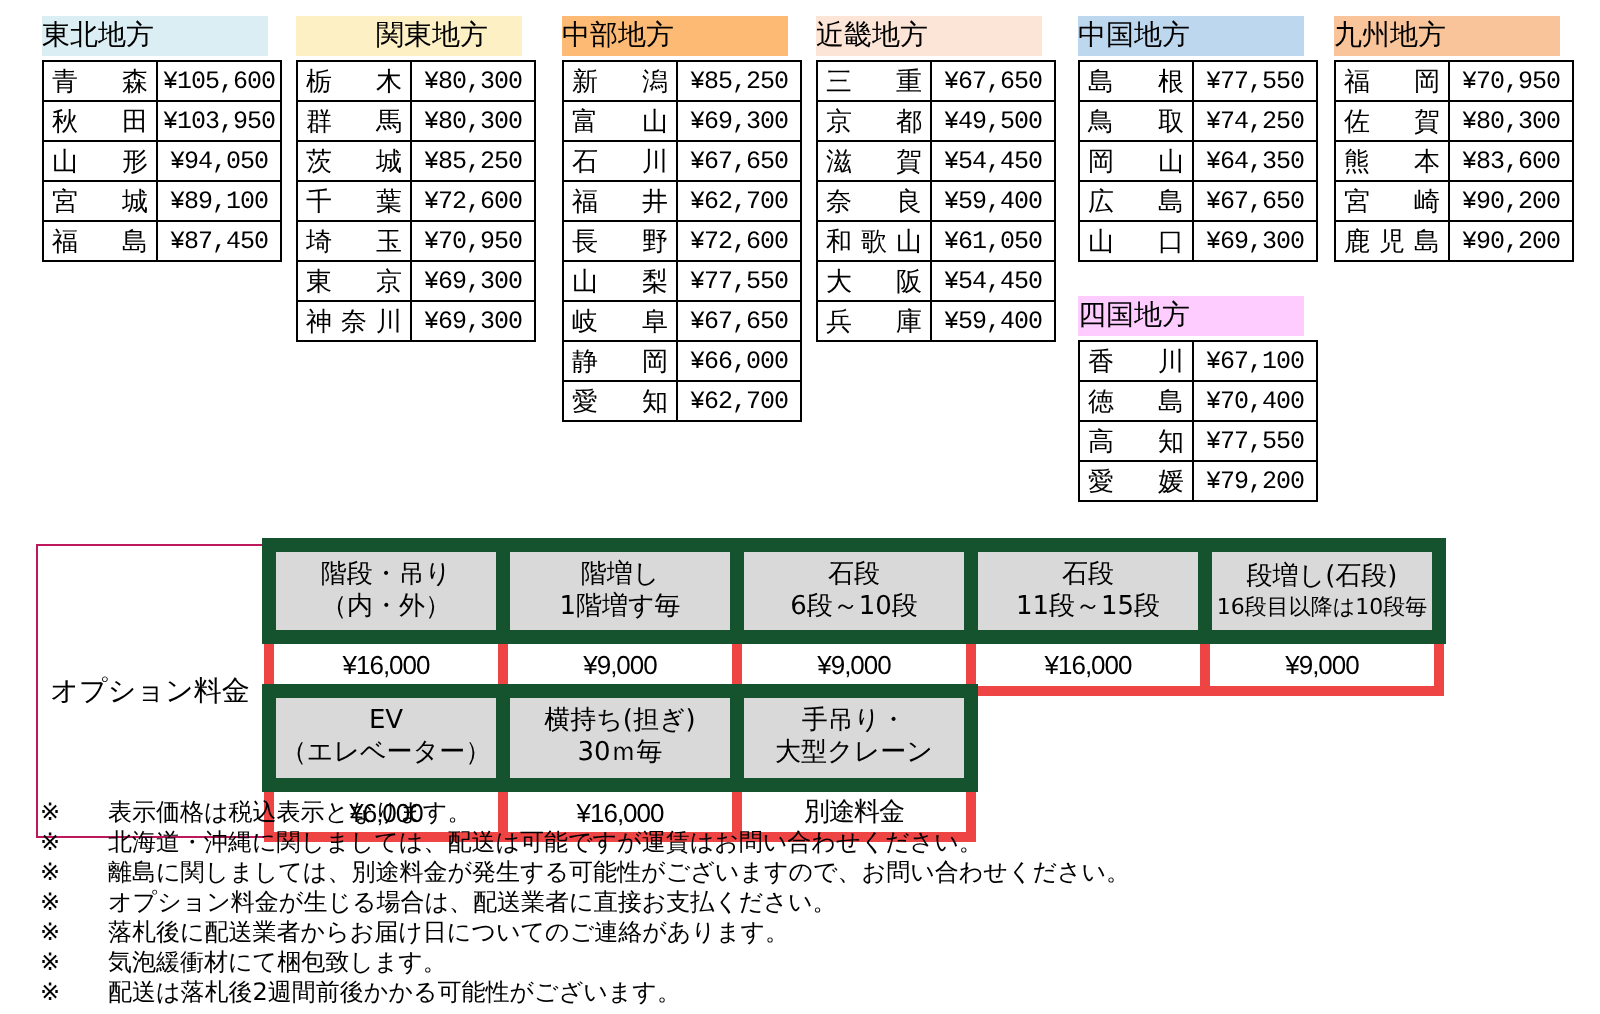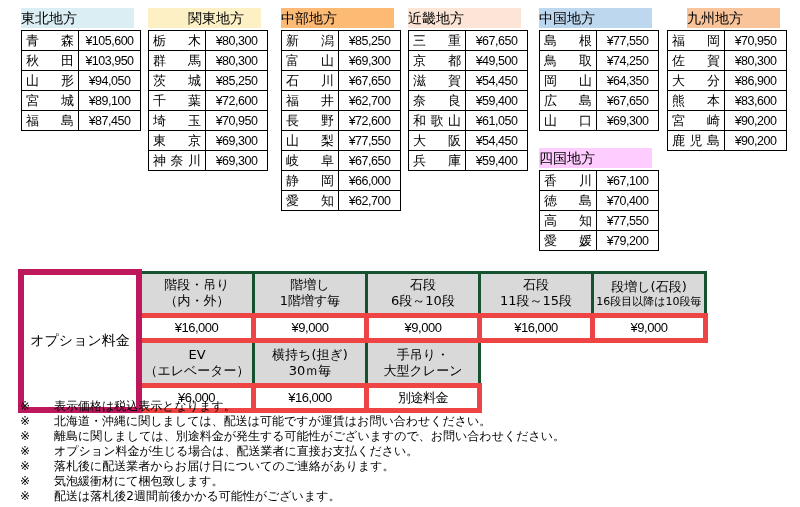--- a/index.html
+++ b/index.html
@@ -25,38 +25,38 @@
   }
   .rtable td { border: 1px solid #000; height: 19px; padding: 0; overflow: hidden; }
   .pname {
     width: 48px; font-size: 13px;
     padding: 0 4px !important;
     text-align: justify; text-align-last: justify;
   }
   .pprice {
     width: 61px; text-align: center;
     font-size: 12.5px;
-    font-family: Liberation Sans, sans-serif;
+    font-family: Liberation Mono, monospace;
     letter-spacing: -0.5px;
     margin-left: 28px;
   }
 
   
   .opt {
     position: absolute; left: 18px; top: 269px;
     border-collapse: collapse; table-layout: fixed;
   }
   .opt td { padding: 0; text-align: center; overflow: hidden; }
   .opt-label {
     width: 112px; font-size: 14px;
-    border: 6px solid #be185d;
+    border: 1px solid #be185d;
   }
   .opt-h {
     width: 110px; background: #d9d9d9;
-    border: 3px solid #14532d;
+    border: 7px solid #14532d;
     font-size: 13px; line-height: 16px; height: 39px;
   }
   .opt-h2 { height: 40px; }
   .opt-v {
     border: 5px solid #ef4444; height: 20px; font-size: 13px;
     font-family: Liberation Sans, sans-serif;
     letter-spacing: -0.5px;
   }
   .opt-h-small { font-size: 11px; line-height: 13px; text-align: center; }
   .blank { border: none; background: #fff; }
@@ -293,37 +293,33 @@
 
         <tr>
           <td class="pname">愛媛</td>
           <td class="pprice">¥79,200</td>
         </tr>
       </tbody>
     </table>
   </div>
 
   <div class="region" style="left:667px; top:8px;">
-    <div class="rhead" style="background-color: rgb(249, 196, 153); margin-left: 20px;">九州地方</div>
+    <div class="rhead" style="background-color: rgb(249, 196, 153);">九州地方</div>
     <table class="rtable">
       <tbody>
         <tr>
           <td class="pname">福岡</td>
           <td class="pprice">¥70,950</td>
         </tr>
 
         <tr>
           <td class="pname">佐賀</td>
           <td class="pprice">¥80,300</td>
         </tr>
 
-        <tr>
-          <td class="pname">大分</td>
-          <td class="pprice">¥86,900</td>
-        </tr>
 
         <tr>
           <td class="pname">熊本</td>
           <td class="pprice">¥83,600</td>
         </tr>
 
 
         <tr>
           <td class="pname">宮崎</td>
           <td class="pprice">¥90,200</td>

